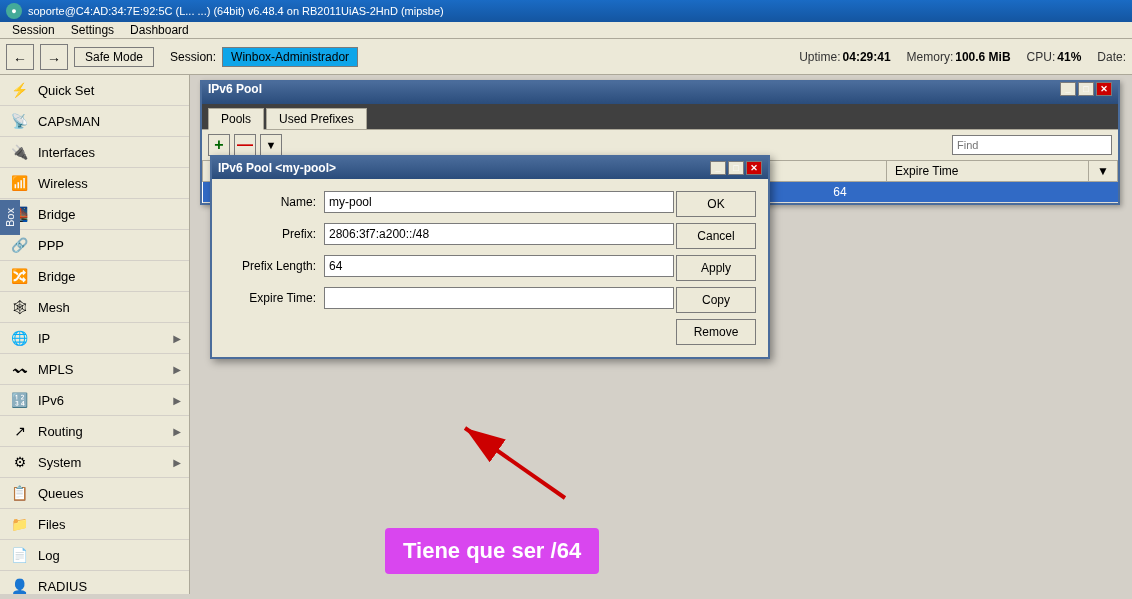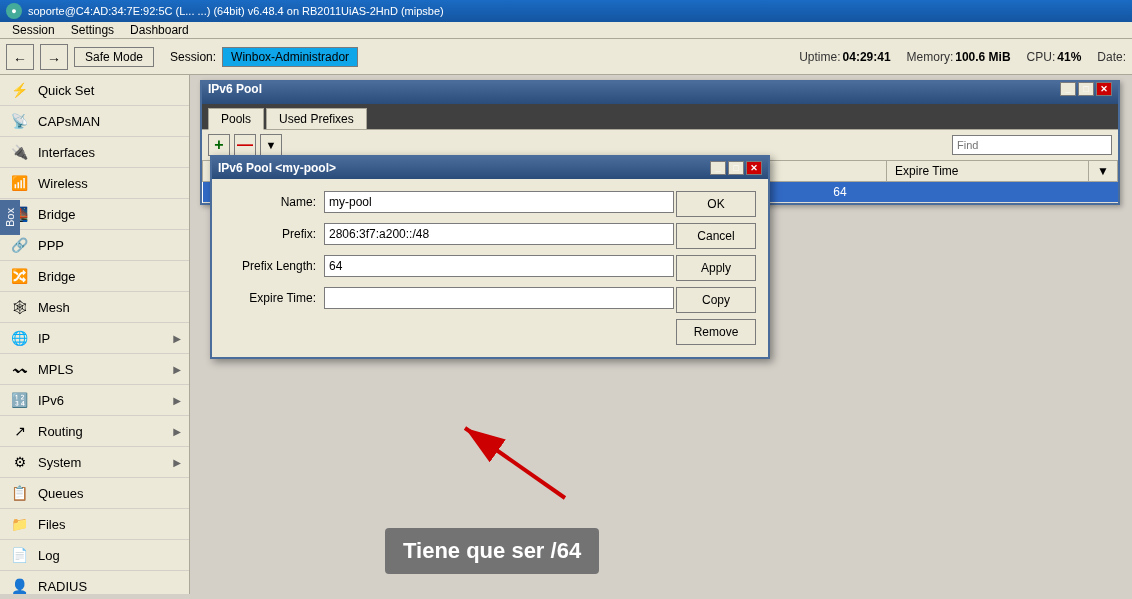--- a/index.html
+++ b/index.html
@@ -316,21 +316,21 @@
     .dialog-btn {
       width: 80px;
       height: 26px;
       background: #ece9d8;
       border: 1px solid #7b7b7b;
       cursor: pointer;
       font-size: 12px;
       display: flex; align-items: center; justify-content: center;
     }
     .callout-box {
-      background: #737373;
+      background: #d946ef;
       color: white;
       font-size: 22px;
       font-weight: bold;
       padding: 10px 18px;
       border-radius: 4px;
       white-space: nowrap;
     }
 
     
     .winbox-label {

